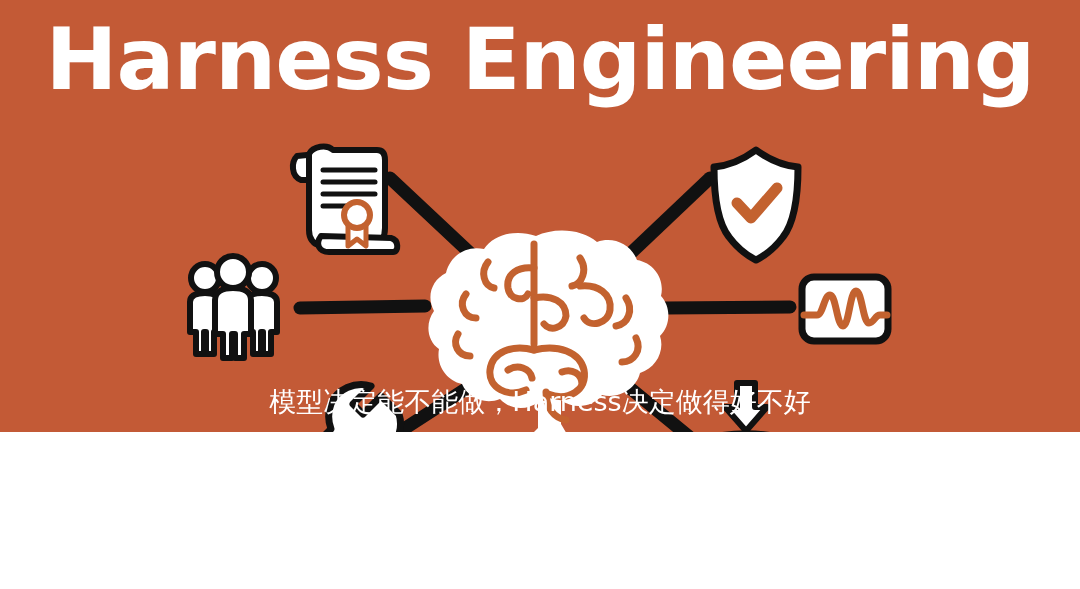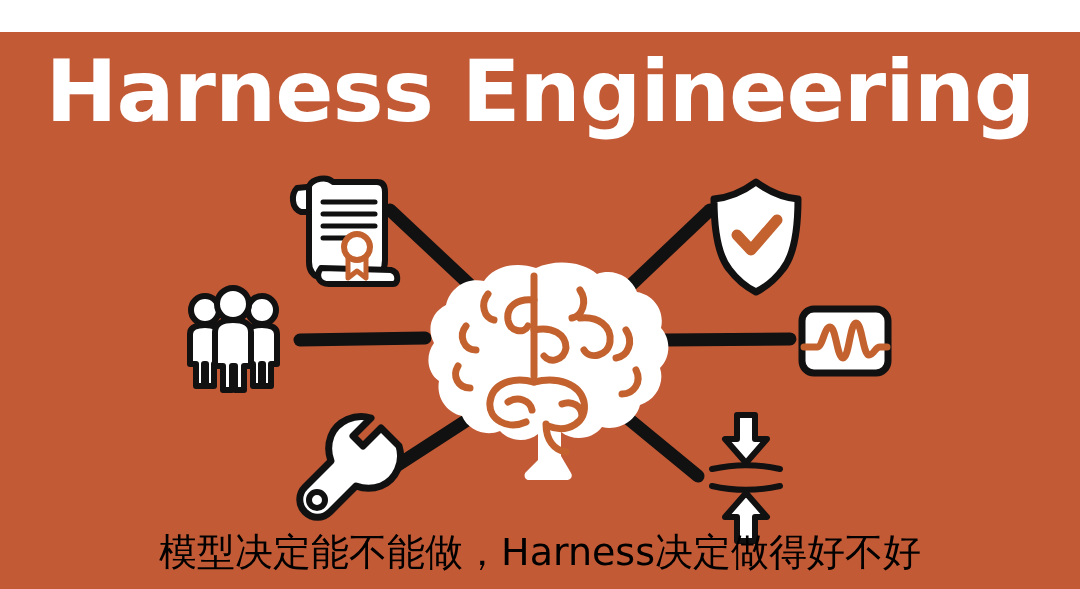--- a/index.html
+++ b/index.html
@@ -3,25 +3,24 @@
 <meta charset="utf-8">
 <style>
   html, body {
     margin: 0;
     padding: 0;
     background: #ffffff;
   }
   #poster {
     position: relative;
     width: 1080px;
-    height: 558px;
+    height: 432px;
     background: #c35a36;
     overflow: hidden;
     font-family: "Liberation Sans", "DejaVu Sans", sans-serif;
-    margin-top: 32px;
   }
 
   
   #title {
     position: absolute;
     top: 14px;
     left: 0;
     width: 1080px;
     text-align: center;
     color: #ffffff;
@@ -33,23 +32,23 @@
     white-space: nowrap;
   }
 
   
   #subtitle {
     position: absolute;
     bottom: 14px;
     left: 0;
     width: 1080px;
     text-align: center;
-    color: #000000;
+    color: #ffffff;
     font-family: "DejaVu Sans", "Liberation Sans", sans-serif;
-    font-size: 38px;
+    font-size: 27px;
     font-weight: 500;
     line-height: 1.2;
     white-space: nowrap;
   }
 
   
   #stage {
     position: absolute;
     left: 0;
     top: 0;

